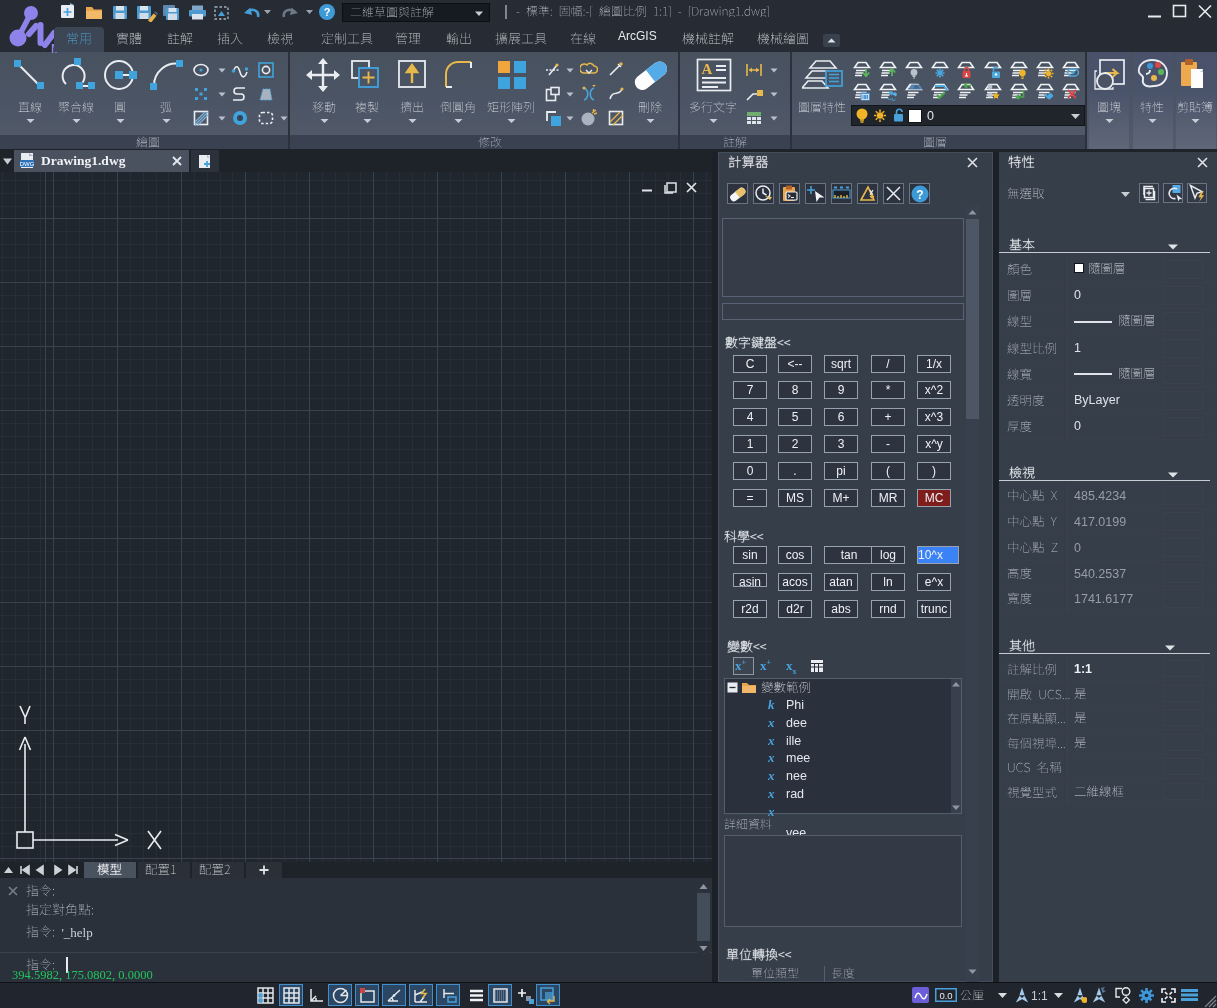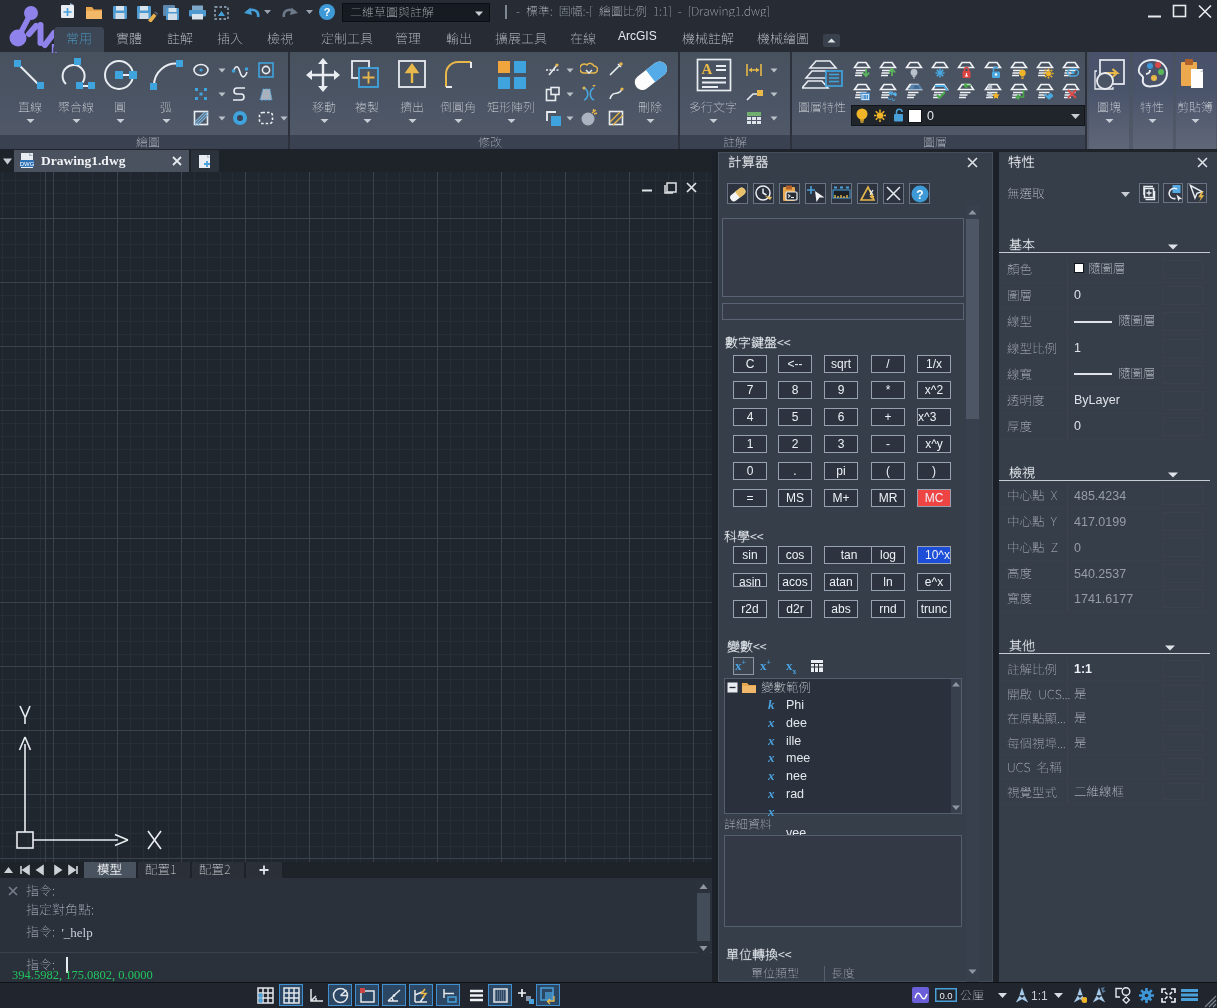--- a/index.html
+++ b/index.html
@@ -1159,51 +1159,51 @@
     <div style="position:absolute;left:917px;top:355px;width:34px;height:18px;background:#2d3440;border:1px solid #98a1b0;color:#eef1f5;font:12px 'Liberation Sans';text-align:center;line-height:16px">1/x</div>
     <div style="position:absolute;left:733px;top:381px;width:34px;height:18px;background:#2d3440;border:1px solid #98a1b0;color:#eef1f5;font:12px 'Liberation Sans';text-align:center;line-height:16px">7</div>
     <div style="position:absolute;left:778px;top:381px;width:34px;height:18px;background:#2d3440;border:1px solid #98a1b0;color:#eef1f5;font:12px 'Liberation Sans';text-align:center;line-height:16px">8</div>
     <div style="position:absolute;left:824px;top:381px;width:34px;height:18px;background:#2d3440;border:1px solid #98a1b0;color:#eef1f5;font:12px 'Liberation Sans';text-align:center;line-height:16px">9</div>
     <div style="position:absolute;left:871px;top:381px;width:34px;height:18px;background:#2d3440;border:1px solid #98a1b0;color:#eef1f5;font:12px 'Liberation Sans';text-align:center;line-height:16px">*</div>
     <div style="position:absolute;left:917px;top:381px;width:34px;height:18px;background:#2d3440;border:1px solid #98a1b0;color:#eef1f5;font:12px 'Liberation Sans';text-align:center;line-height:16px">x^2</div>
     <div style="position:absolute;left:733px;top:408px;width:34px;height:18px;background:#2d3440;border:1px solid #98a1b0;color:#eef1f5;font:12px 'Liberation Sans';text-align:center;line-height:16px">4</div>
     <div style="position:absolute;left:778px;top:408px;width:34px;height:18px;background:#2d3440;border:1px solid #98a1b0;color:#eef1f5;font:12px 'Liberation Sans';text-align:center;line-height:16px">5</div>
     <div style="position:absolute;left:824px;top:408px;width:34px;height:18px;background:#2d3440;border:1px solid #98a1b0;color:#eef1f5;font:12px 'Liberation Sans';text-align:center;line-height:16px">6</div>
     <div style="position:absolute;left:871px;top:408px;width:34px;height:18px;background:#2d3440;border:1px solid #98a1b0;color:#eef1f5;font:12px 'Liberation Sans';text-align:center;line-height:16px">+</div>
-    <div style="position:absolute;left:917px;top:408px;width:34px;height:18px;background:#2d3440;border:1px solid #98a1b0;color:#eef1f5;font:12px 'Liberation Sans';line-height:16px">x^3</div>
+    <div style="position:absolute;left:917px;top:408px;width:34px;height:18px;background:#2d3440;border:1px solid #98a1b0;color:#eef1f5;font:12px 'Liberation Sans';text-align:center;line-height:16px">x^3</div>
     <div style="position:absolute;left:733px;top:435px;width:34px;height:18px;background:#2d3440;border:1px solid #98a1b0;color:#eef1f5;font:12px 'Liberation Sans';text-align:center;line-height:16px">1</div>
     <div style="position:absolute;left:778px;top:435px;width:34px;height:18px;background:#2d3440;border:1px solid #98a1b0;color:#eef1f5;font:12px 'Liberation Sans';text-align:center;line-height:16px">2</div>
     <div style="position:absolute;left:824px;top:435px;width:34px;height:18px;background:#2d3440;border:1px solid #98a1b0;color:#eef1f5;font:12px 'Liberation Sans';text-align:center;line-height:16px">3</div>
     <div style="position:absolute;left:871px;top:435px;width:34px;height:18px;background:#2d3440;border:1px solid #98a1b0;color:#eef1f5;font:12px 'Liberation Sans';text-align:center;line-height:16px">-</div>
     <div style="position:absolute;left:917px;top:435px;width:34px;height:18px;background:#2d3440;border:1px solid #98a1b0;color:#eef1f5;font:12px 'Liberation Sans';text-align:center;line-height:16px">x^y</div>
     <div style="position:absolute;left:733px;top:462px;width:34px;height:18px;background:#2d3440;border:1px solid #98a1b0;color:#eef1f5;font:12px 'Liberation Sans';text-align:center;line-height:16px">0</div>
     <div style="position:absolute;left:778px;top:462px;width:34px;height:18px;background:#2d3440;border:1px solid #98a1b0;color:#eef1f5;font:12px 'Liberation Sans';text-align:center;line-height:16px">.</div>
     <div style="position:absolute;left:824px;top:462px;width:34px;height:18px;background:#2d3440;border:1px solid #98a1b0;color:#eef1f5;font:12px 'Liberation Sans';text-align:center;line-height:16px">pi</div>
     <div style="position:absolute;left:871px;top:462px;width:34px;height:18px;background:#2d3440;border:1px solid #98a1b0;color:#eef1f5;font:12px 'Liberation Sans';text-align:center;line-height:16px">(</div>
     <div style="position:absolute;left:917px;top:462px;width:34px;height:18px;background:#2d3440;border:1px solid #98a1b0;color:#eef1f5;font:12px 'Liberation Sans';text-align:center;line-height:16px">)</div>
     <div style="position:absolute;left:733px;top:489px;width:34px;height:18px;background:#2d3440;border:1px solid #98a1b0;color:#eef1f5;font:12px 'Liberation Sans';text-align:center;line-height:16px">=</div>
     <div style="position:absolute;left:778px;top:489px;width:34px;height:18px;background:#2d3440;border:1px solid #98a1b0;color:#eef1f5;font:12px 'Liberation Sans';text-align:center;line-height:16px">MS</div>
     <div style="position:absolute;left:824px;top:489px;width:34px;height:18px;background:#2d3440;border:1px solid #98a1b0;color:#eef1f5;font:12px 'Liberation Sans';text-align:center;line-height:16px">M+</div>
     <div style="position:absolute;left:871px;top:489px;width:34px;height:18px;background:#2d3440;border:1px solid #98a1b0;color:#eef1f5;font:12px 'Liberation Sans';text-align:center;line-height:16px">MR</div>
-    <div style="position:absolute;left:917px;top:489px;width:34px;height:18px;background:#ef4444;border:1px solid #98a1b0;color:#eef1f5;font:12px 'Liberation Sans';text-align:center;line-height:16px">MC</div>
+    <div style="position:absolute;left:917px;top:489px;width:34px;height:18px;background:#7f1d1d;border:1px solid #98a1b0;color:#eef1f5;font:12px 'Liberation Sans';text-align:center;line-height:16px">MC</div>
     <div style="position:absolute;left:724px;top:530px;">
       <svg class="ct " width="39.5" height="13.0" viewBox="0 0 39.5 13.0">
         <g transform="translate(0,11.4) scale(0.013000)" fill="#eef1f5" stroke="#eef1f5" stroke-width="30">
           <use href="#g63" x="0"></use>
           <use href="#g64" x="1000"></use>
           <use href="#g62" x="2000"></use>
           <use href="#g62" x="2521"></use>
         </g>
       </svg>
     </div>
     <div style="position:absolute;left:733px;top:546px;width:34px;height:18px;background:#2d3440;border:1px solid #98a1b0;color:#eef1f5;font:12px 'Liberation Sans';text-align:center;line-height:16px">sin</div>
     <div style="position:absolute;left:778px;top:546px;width:34px;height:18px;background:#2d3440;border:1px solid #98a1b0;color:#eef1f5;font:12px 'Liberation Sans';text-align:center;line-height:16px">cos</div>
     <div style="position:absolute;left:824px;top:546px;width:50px;height:18px;background:#2d3440;border:1px solid #98a1b0;color:#eef1f5;font:12px 'Liberation Sans';text-align:center;line-height:16px">tan</div>
     <div style="position:absolute;left:871px;top:546px;width:34px;height:18px;background:#2d3440;border:1px solid #98a1b0;color:#eef1f5;font:12px 'Liberation Sans';text-align:center;line-height:16px">log</div>
-    <div style="position:absolute;left:917px;top:546px;width:34px;height:18px;background:#1d4ed8;border:1px solid #98a1b0;color:#eef1f5;font:12px 'Liberation Sans';text-align:right;line-height:16px">10^x</div>
+    <div style="position:absolute;left:917px;top:546px;width:42px;height:18px;background:#3b82f6;border:1px solid #98a1b0;color:#eef1f5;font:12px 'Liberation Sans';text-align:left;line-height:16px">10^x</div>
     <div style="position:absolute;left:733px;top:573px;width:34px;height:14px;background:#2d3440;border:1px solid #98a1b0;color:#eef1f5;font:12px 'Liberation Sans';text-align:center;line-height:16px">asin</div>
     <div style="position:absolute;left:778px;top:573px;width:34px;height:18px;background:#2d3440;border:1px solid #98a1b0;color:#eef1f5;font:12px 'Liberation Sans';text-align:center;line-height:16px">acos</div>
     <div style="position:absolute;left:824px;top:573px;width:34px;height:18px;background:#2d3440;border:1px solid #98a1b0;color:#eef1f5;font:12px 'Liberation Sans';text-align:center;line-height:16px">atan</div>
     <div style="position:absolute;left:871px;top:573px;width:34px;height:18px;background:#2d3440;border:1px solid #98a1b0;color:#eef1f5;font:12px 'Liberation Sans';text-align:center;line-height:16px">ln</div>
     <div style="position:absolute;left:917px;top:573px;width:34px;height:18px;background:#2d3440;border:1px solid #98a1b0;color:#eef1f5;font:12px 'Liberation Sans';text-align:center;line-height:16px">e^x</div>
     <div style="position:absolute;left:733px;top:600px;width:34px;height:18px;background:#2d3440;border:1px solid #98a1b0;color:#eef1f5;font:12px 'Liberation Sans';text-align:center;line-height:16px">r2d</div>
     <div style="position:absolute;left:778px;top:600px;width:34px;height:18px;background:#2d3440;border:1px solid #98a1b0;color:#eef1f5;font:12px 'Liberation Sans';text-align:center;line-height:16px">d2r</div>
     <div style="position:absolute;left:824px;top:600px;width:34px;height:18px;background:#2d3440;border:1px solid #98a1b0;color:#eef1f5;font:12px 'Liberation Sans';text-align:center;line-height:16px">abs</div>
     <div style="position:absolute;left:871px;top:600px;width:34px;height:18px;background:#2d3440;border:1px solid #98a1b0;color:#eef1f5;font:12px 'Liberation Sans';text-align:center;line-height:16px">rnd</div>
     <div style="position:absolute;left:917px;top:600px;width:34px;height:18px;background:#2d3440;border:1px solid #98a1b0;color:#eef1f5;font:12px 'Liberation Sans';text-align:center;line-height:16px">trunc</div>

